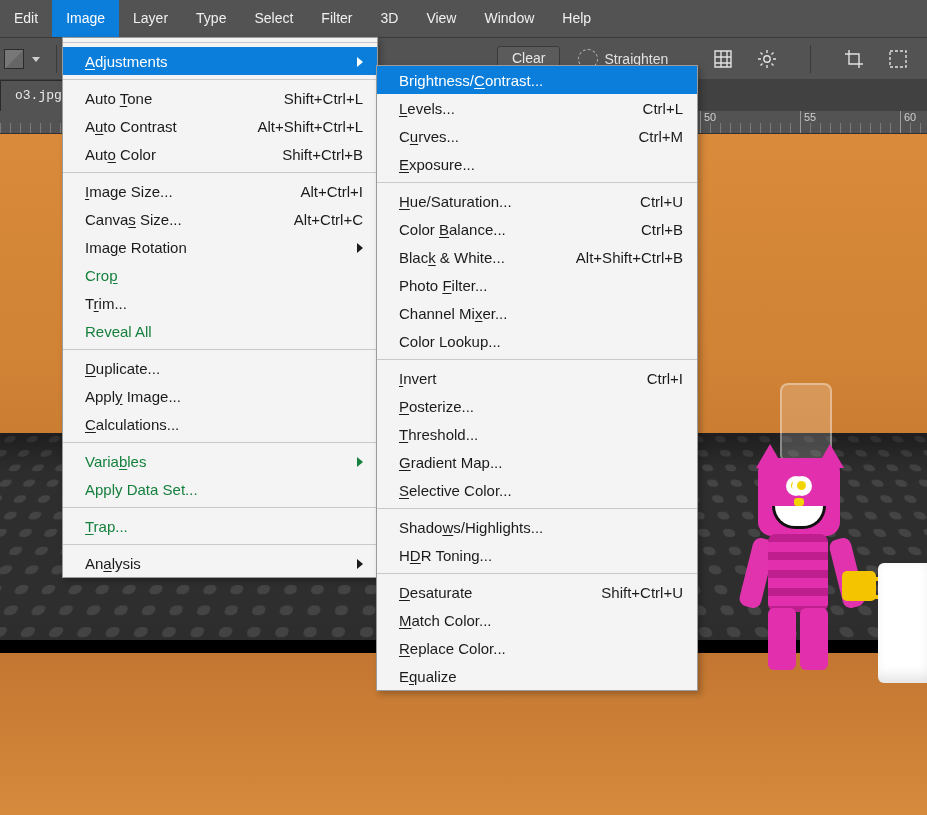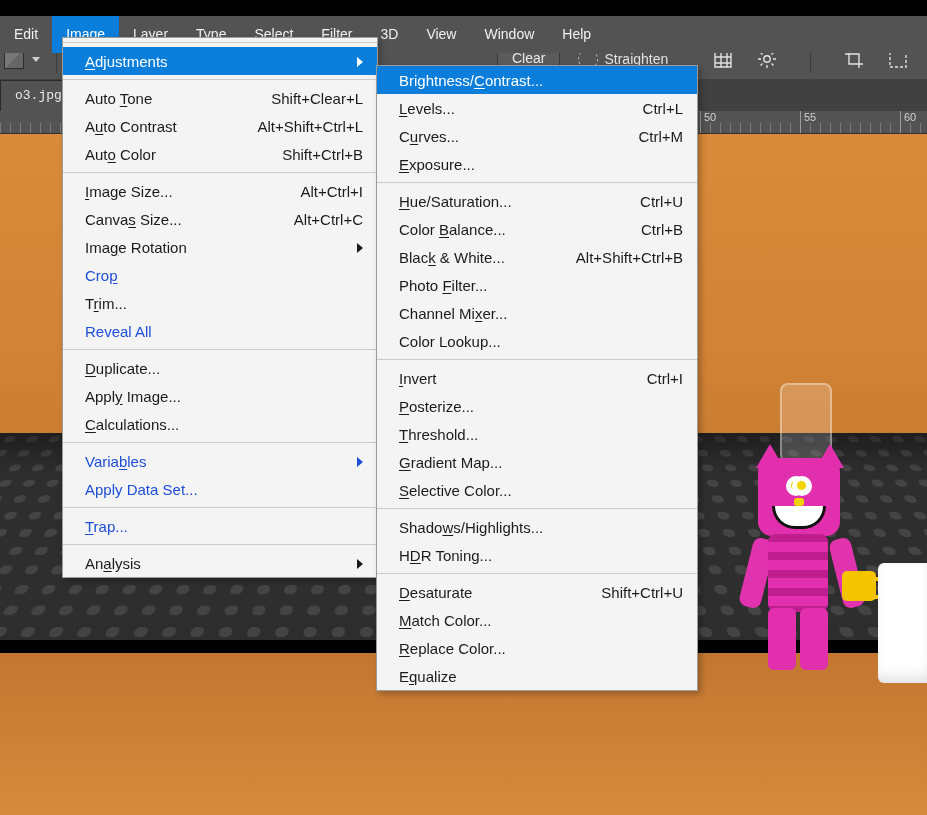--- a/index.html
+++ b/index.html
@@ -1,17 +1,17 @@
 <!DOCTYPE html>
 <html><head>
 <meta charset="utf-8">
 <style>
   html,body{margin:0;padding:0;width:927px;height:815px;overflow:hidden;font-family:"Segoe UI",Tahoma,sans-serif;font-size:14px;background:#000;}
   
-  .menubar{position:absolute;left:0;top:0;right:0;height:37px;background:#535353;display:flex;align-items:center;color:#f0f0f0;z-index:5;margin-top:16px;}
+  .menubar{position:absolute;left:0;top:0;right:0;height:37px;background:#535353;display:flex;align-items:center;color:#f0f0f0;z-index:5;}
   .menubar .mi{padding:0 14px;height:37px;line-height:37px;cursor:default;}
   .menubar .mi.open{background:#0b7edb;color:#fff;}
   
   .optbar{position:absolute;left:0;top:37px;right:0;height:42px;background:#535353;border-top:1px solid #3a3a3a;border-bottom:1px solid #2d2d2d;display:flex;align-items:center;color:#d8d8d8;z-index:3;}
   .opt-left{display:flex;align-items:center;gap:6px;margin-left:4px;}
   .crop-swatch{width:18px;height:18px;border:1px solid #2b2b2b;background:linear-gradient(135deg,#777 0 50%,#666 50% 100%);}
   .chev{width:0;height:0;border-left:4px solid transparent;border-right:4px solid transparent;border-top:5px solid #cfcfcf;margin-left:2px;}
   .vsep{width:1px;height:28px;background:#3a3a3a;margin:0 10px;}
   .clear-btn{margin-left:430px;height:24px;padding:0 14px;border:1px solid #3a3a3a;border-radius:3px;background:#5b5b5b;color:#e8e8e8;line-height:22px;}
   .straighten{display:flex;align-items:center;gap:6px;margin-left:18px;color:#e2e2e2;}
@@ -48,21 +48,21 @@
   .cat .nose{position:absolute;left:50%;top:40px;width:10px;height:8px;margin-left:-5px;background:#f2d400;border-radius:3px;}
   .cat .grin{position:absolute;left:14px;right:14px;top:48px;height:20px;border:3px solid #111;border-top:none;border-radius:0 0 40px 40px;background:#fff;}
   .cup{position:absolute;left:842px;top:438px;width:34px;height:30px;background:#f5c400;border-radius:5px;}
   .cup::after{content:"";position:absolute;right:-12px;top:6px;width:12px;height:14px;border:4px solid #f5c400;border-left:none;border-radius:0 10px 10px 0;}
   .glass{position:absolute;left:780px;top:250px;width:48px;height:74px;background:rgba(255,255,255,.18);border:2px solid rgba(255,255,255,.35);border-radius:8px 8px 6px 6px;}
   .brick{position:absolute;left:878px;top:430px;width:60px;height:120px;background:#fff;border-radius:6px;box-shadow:inset -6px -6px 14px rgba(0,0,0,.12);}
   
   .menu{position:absolute;background:#f4f4f4;border:1px solid #9b9b9b;box-shadow:3px 3px 6px rgba(0,0,0,.25);z-index:20;font-size:15px;color:#1b1b1b;}
   .menu .row{display:flex;align-items:center;height:28px;padding:0 14px 0 22px;white-space:nowrap;}
   .menu .row.high{background:#0b7edb;color:#fff;}
-  .menu .row.dis{color:#1d4ed8;}
+  .menu .row.dis{color:#15803d;}
   .menu .lab{flex:0 0 auto;}
   .menu .u{text-decoration:underline;text-underline-offset:2px;}
   .menu .sc{margin-left:auto;padding-left:30px;}
   .menu .ar{margin-left:auto;padding-left:30px;}
   .menu .ar::after{content:"";display:inline-block;border-top:5px solid transparent;border-bottom:5px solid transparent;border-left:6px solid currentColor;}
   .menu hr{border:none;border-top:1px solid #c9c9c9;margin:4px 0;}
   #menu-image{left:62px;top:37px;width:314px;}
   #menu-adjust{left:376px;top:65px;width:320px;}
 </style>
 </head>
@@ -250,21 +250,21 @@
 
 <div class="menu" id="menu-image">
     <hr>
     <div class="row high">
       <span class="lab"><span class="u">A</span>djustments</span>
       <span class="ar"></span>
     </div>
     <hr>
     <div class="row">
       <span class="lab">Auto <span class="u">T</span>one</span>
-      <span class="sc">Shift+Clear+L</span>
+      <span class="sc">Shift+Ctrl+L</span>
     </div>
     <div class="row">
       <span class="lab">A<span class="u">u</span>to Contrast</span>
       <span class="sc">Alt+Shift+Ctrl+L</span>
     </div>
     <div class="row">
       <span class="lab">Aut<span class="u">o</span> Color</span>
       <span class="sc">Shift+Ctrl+B</span>
     </div>
     <hr>

